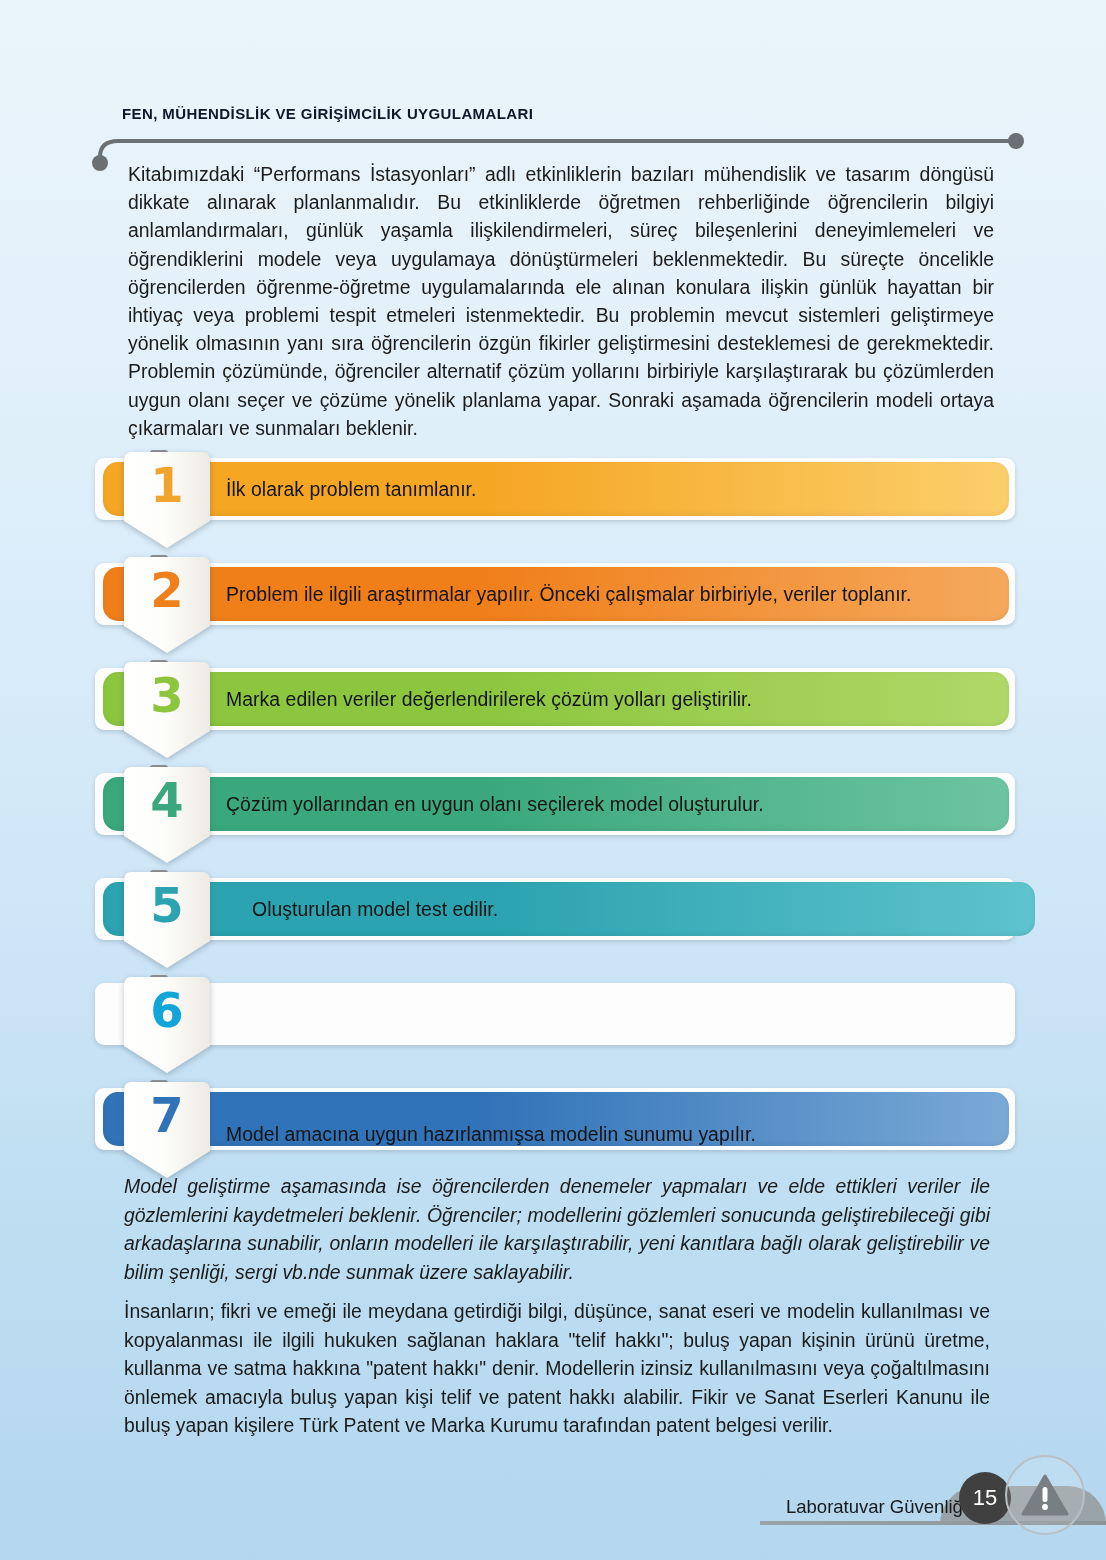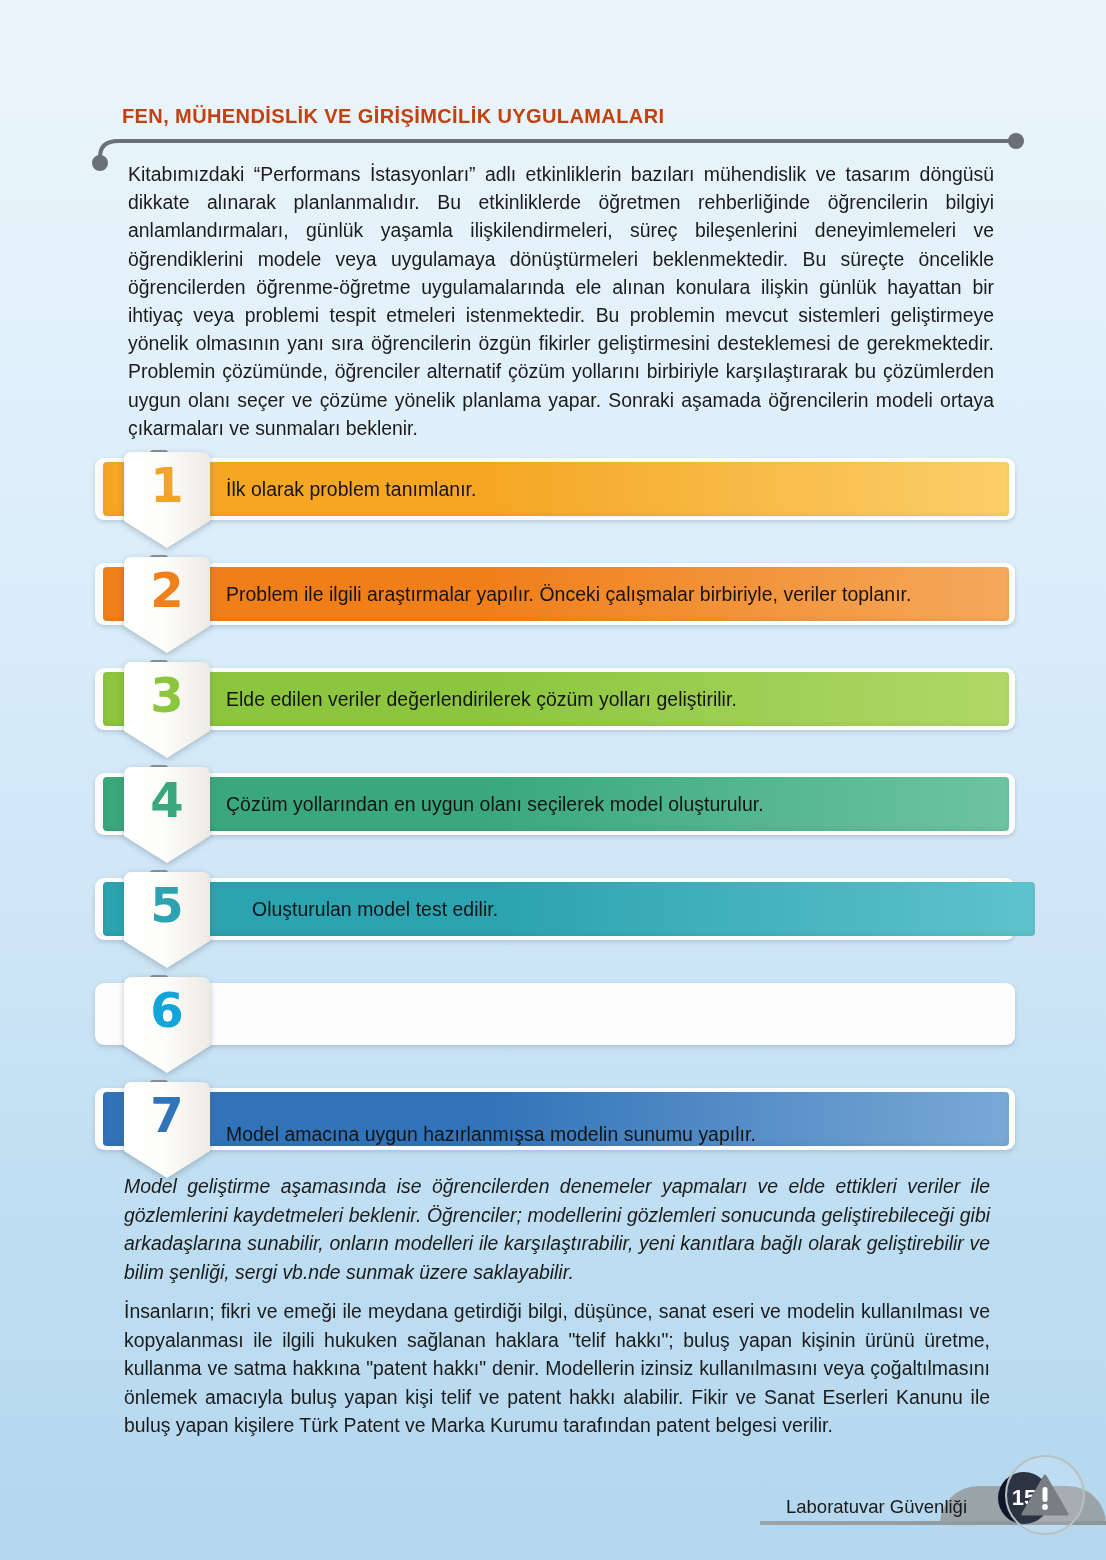--- a/index.html
+++ b/index.html
@@ -19,24 +19,24 @@
   #page {
     position: absolute;
     inset: 0;
   }
 
   
   .header-title {
     position: absolute;
     left: 122px;
     top: 105px;
-    font-size: 20px;
+    font-size: 15px;
     font-weight: bold;
     letter-spacing: 0.4px;
-    color: #c2410c;
+    color: #0f172a;
     white-space: nowrap;
   }
 
   
   .bracket {
     position: absolute;
     left: 88px;
     top: 133px;
     width: 940px;
     height: 38px;
@@ -77,21 +77,21 @@
     background: #fdfdfd;
     border-radius: 9px;
     box-shadow: 0 2px 4px rgba(90,110,125,0.28);
   }
   .step-bar {
     position: absolute;
     left: 103px;
     top: 10px;
     width: 906px;
     height: 54px;
-    border-radius: 4px;
+    border-radius: 15px;
     display: flex;
     align-items: center;
     box-shadow: inset 0 -2px 5px rgba(0,0,0,0.06);
   }
   .step-text {
     margin-left: 123px;
     font-size: 19.4px;
     color: #141414;
     letter-spacing: 0.05px;
     white-space: nowrap;
@@ -170,29 +170,29 @@
   .footer-label {
     position: absolute;
     left: 786px;
     top: 1496px;
     font-size: 18.5px;
     color: #17191a;
     white-space: nowrap;
   }
   .page-badge {
     position: absolute;
-    left: 998px;
+    left: 959px;
     top: 1472px;
     width: 52px;
     height: 52px;
     border-radius: 50%;
-    background: #0f172a;
+    background: #404040;
     color: #ffffff;
     font-size: 22px;
-    font-weight: bold;
+    font-weight: normal;
     display: flex;
     align-items: center;
     justify-content: center;
   }
   .warn-circle {
     position: absolute;
     left: 1005px;
     top: 1455px;
     width: 76px;
     height: 76px;
@@ -238,21 +238,21 @@
         </div>
         <div class="pin"></div>
         <div class="ribbon">
           <div class="ribbon-shape"></div>
           <div class="ribbon-num" style="color: rgb(240, 128, 28);">2</div>
         </div>
       </div>
       <div class="step">
         <div class="step-frame"></div>
         <div class="step-bar" style="background: linear-gradient(to right, rgb(140, 198, 62) 0%, rgb(140, 198, 62) 42%, rgb(176, 216, 104) 100%);">
-          <div class="step-text">Elde edilen veriler değerlendirilerek çözüm yolları geliştirilir.</div>
+          <div class="step-text">Marka edilen veriler değerlendirilerek çözüm yolları geliştirilir.</div>
         </div>
         <div class="pin"></div>
         <div class="ribbon">
           <div class="ribbon-shape"></div>
           <div class="ribbon-num" style="color: rgb(140, 198, 62);">3</div>
         </div>
       </div>
       <div class="step">
         <div class="step-frame"></div>
         <div class="step-bar" style="background: linear-gradient(to right, rgb(58, 168, 124) 0%, rgb(58, 168, 124) 42%, rgb(109, 196, 160) 100%);">

